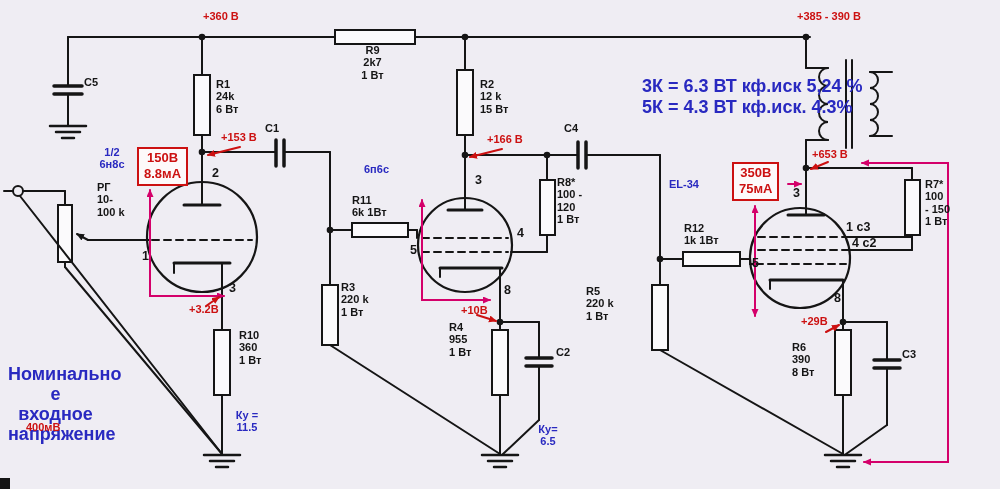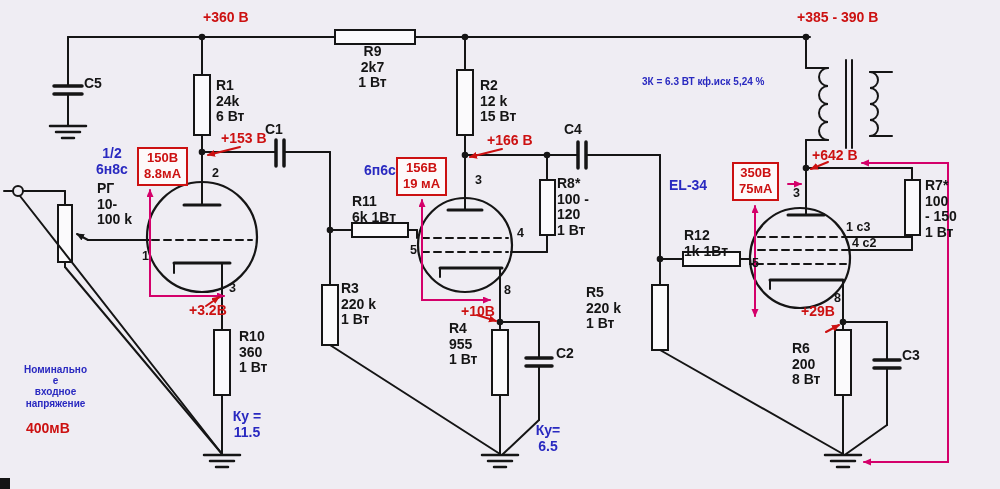--- a/index.html
+++ b/index.html
@@ -1,23 +1,23 @@
 <!DOCTYPE html>
 <html><head>
 <meta charset="utf-8">
 <style>
   html,body{margin:0;padding:0;background:#e9e7ee;font-family:"Liberation Sans",sans-serif;}
   #scene{position:relative;width:1000px;height:489px;background:#efedf3;overflow:hidden;}
   #scene svg{position:absolute;left:0;top:0;}
-  .lbl{position:absolute;font-weight:bold;font-size:14px;color:#151515;line-height:1.12;white-space:pre-line;}
+  .lbl{position:absolute;font-weight:bold;font-size:11px;color:#151515;line-height:1.12;white-space:pre-line;}
   .red{color:#cc1111;}
   .blue{color:#2929c0;}
   .ctr{text-align:center;}
   .pin{font-size:12.5px;}
-  .sm{font-size:10px;}
+  .sm{font-size:18px;}
   .meas{position:absolute;border:2px solid #cc1111;background:rgba(255,250,250,.85);color:#cc1111;
         font-weight:bold;font-size:13px;line-height:1.25;text-align:center;padding:1px 5px;white-space:pre-line;}
 </style>
 </head>
 <body>
 
 <div id="scene">
 
 <svg width="1000" height="489" viewBox="0 0 1000 489">
   <defs>
@@ -287,22 +287,20 @@
 входное
 напряжение</span>
 <span class="lbl red" style="left:26px;top:421px">400мВ</span>
 
 <span class="lbl" style="left:341px;top:281px">R3
 220 k
 1 Вт</span>
 <span class="lbl" style="left:352px;top:194px">R11
 6k 1Вт</span>
 <span class="lbl blue" style="left:364px;top:163px">6п6с</span>
-<span class="meas" style="left:396px;top:157px">156В
-19 мА</span>
 <span class="lbl red" style="left:487px;top:133px">+166 В</span>
 <span class="lbl" style="left:480px;top:78px">R2
 12 k
 15 Вт</span>
 <span class="lbl" style="left:564px;top:122px">C4</span>
 <span class="lbl" style="left:557px;top:176px">R8*
 100 -
 120
 1 Вт</span>
 <span class="lbl pin" style="left:475px;top:173px">3</span>
@@ -311,37 +309,38 @@
 <span class="lbl pin" style="left:504px;top:283px">8</span>
 <span class="lbl red" style="left:461px;top:304px">+10В</span>
 <span class="lbl" style="left:449px;top:321px">R4
 955
 1 Вт</span>
 <span class="lbl" style="left:556px;top:346px">C2</span>
 <span class="lbl blue ctr" style="left:527px;top:423px;width:42px">Ку=
 6.5</span>
 
 <span class="lbl blue sm" style="left:642px;top:76px">3К = 6.3 ВТ кф.иск 5,24 %</span>
+<span class="lbl blue sm" style="left:642px;top:97px">5К = 4.3 ВТ кф.иск. 4.3%</span>
 <span class="lbl" style="left:586px;top:285px">R5
 220 k
 1 Вт</span>
-<span class="lbl" style="left:684px;top:228px">R12
+<span class="lbl" style="left:684px;top:222px">R12
 1k 1Вт</span>
 <span class="lbl blue" style="left:669px;top:178px">EL-34</span>
 <span class="meas" style="left:732px;top:162px">350В
 75мА</span>
-<span class="lbl red" style="left:812px;top:148px">+642 В</span>
+<span class="lbl red" style="left:812px;top:148px">+653 В</span>
 <span class="lbl" style="left:925px;top:178px">R7*
 100
 - 150
 1 Вт</span>
 <span class="lbl pin" style="left:793px;top:186px">3</span>
 <span class="lbl pin" style="left:846px;top:220px">1 c3</span>
 <span class="lbl pin" style="left:852px;top:236px">4 c2</span>
 <span class="lbl pin" style="left:752px;top:256px">5</span>
 <span class="lbl pin" style="left:834px;top:291px">8</span>
-<span class="lbl red" style="left:801px;top:304px">+29В</span>
+<span class="lbl red" style="left:801px;top:315px">+29В</span>
 <span class="lbl" style="left:792px;top:341px">R6
-200
+390
 8 Вт</span>
 <span class="lbl" style="left:902px;top:348px">C3</span>
 
 </div>
 
 </body></html>

